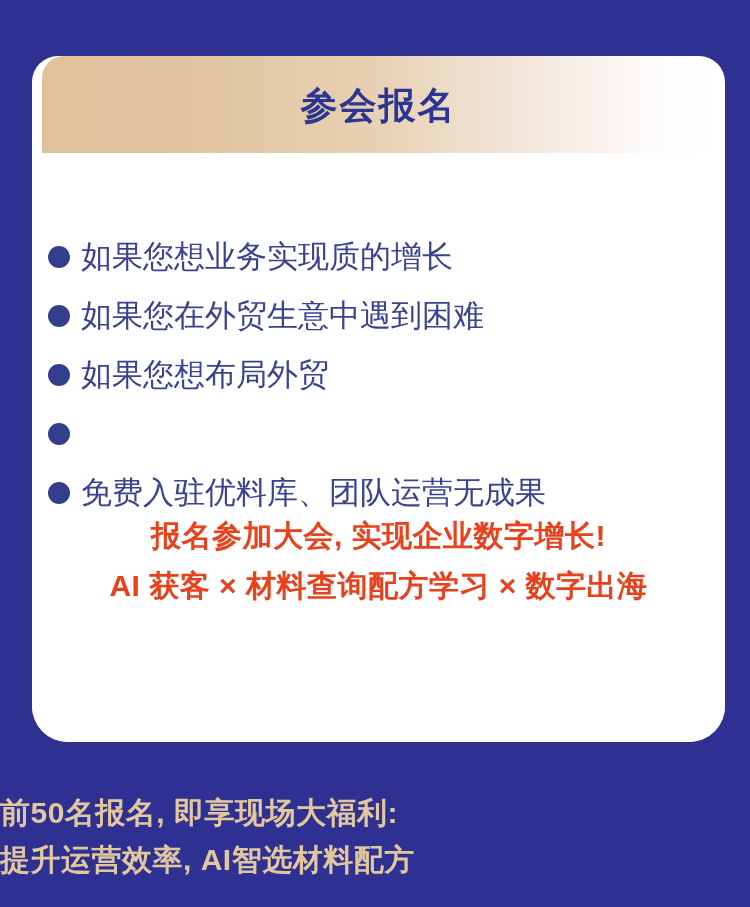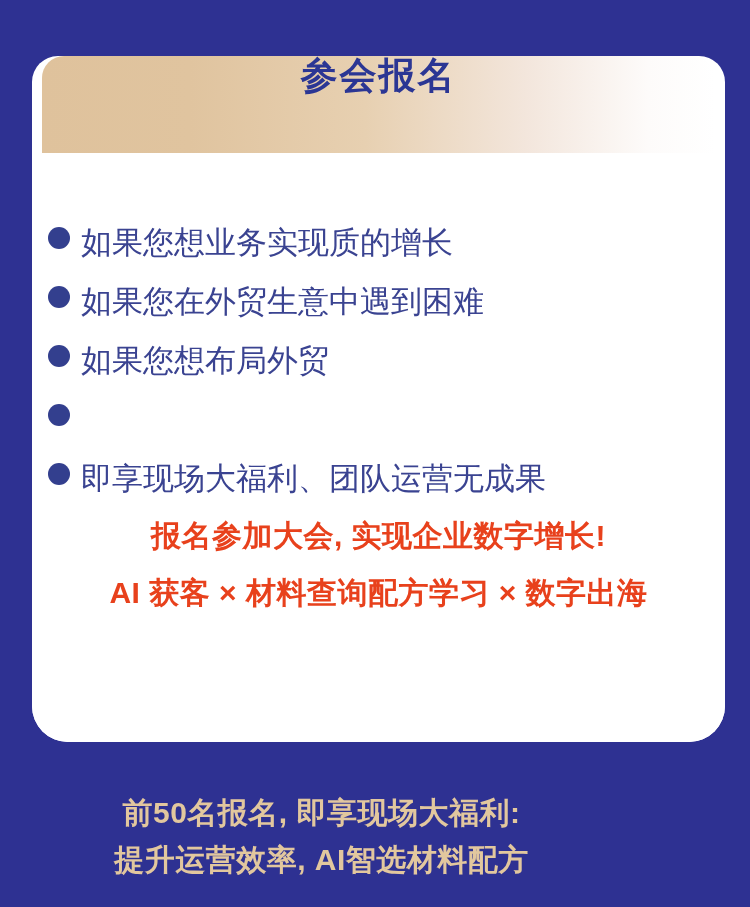--- a/index.html
+++ b/index.html
@@ -45,21 +45,21 @@
     height: 97px;
     border-radius: 22px 22px 0 0;
     background: linear-gradient(to right,
                 #dfc29c 0%,
                 #e0c49f 22%,
                 #e7d0b1 48%,
                 #f3e6dc 72%,
                 #fdfbfa 90%,
                 #ffffff 100%);
     display: flex;
-    align-items: flex-start;
+    align-items: center;
     justify-content: center;
     box-sizing: border-box;
   }
 
   .card-header-title {
     font-size: 37px;
     font-weight: bold;
     color: #2b3694;
     letter-spacing: 2px;
     line-height: 1;
@@ -81,21 +81,21 @@
   
   .bullet-list {
     position: absolute;
     left: 16px;
     top: 74px;
     width: 660px;
   }
 
   .bullet-item {
     display: flex;
-    align-items: flex-start;
+    align-items: center;
     height: 59px;
   }
 
   .bullet-dot {
     flex: 0 0 auto;
     width: 22px;
     height: 22px;
     border-radius: 50%;
     background: #333f8e;
     margin-right: 11px;
@@ -120,29 +120,29 @@
 
   .cta-line {
     font-size: 30px;
     font-weight: bold;
     color: #e8411c;
     line-height: 1;
     white-space: nowrap;
     letter-spacing: 0.5px;
   }
 
-  .cta-line.first { margin-bottom: 27px; }
+  .cta-line.first { margin-bottom: 20px; }
 
   
   .footer {
     position: absolute;
     left: 0;
     top: 798px;
     width: 643px;
-    text-align: center;
+    text-align: left;
   }
 
   .footer-line {
     font-size: 30px;
     font-weight: bold;
     color: #e2c79e;
     line-height: 1;
     white-space: nowrap;
     letter-spacing: 0.5px;
   }
@@ -179,21 +179,21 @@
           <span class="bullet-dot"></span>
           <span class="bullet-text">如果您想布局外贸</span>
         </div>
 
         <div class="bullet-item">
           <span class="bullet-dot"></span>
         </div>
 
         <div class="bullet-item">
           <span class="bullet-dot"></span>
-          <span class="bullet-text">即享现场大福利、团队运营无成果</span>
+          <span class="bullet-text">免费入驻优料库、团队运营无成果</span>
         </div>
 
       </div>
 
       <div class="cta-block">
         <div class="cta-line first">报名参加大会, 实现企业数字增长!</div>
         <div class="cta-line">AI 获客 × 材料查询配方学习 × 数字出海</div>
       </div>
 
     </div>

